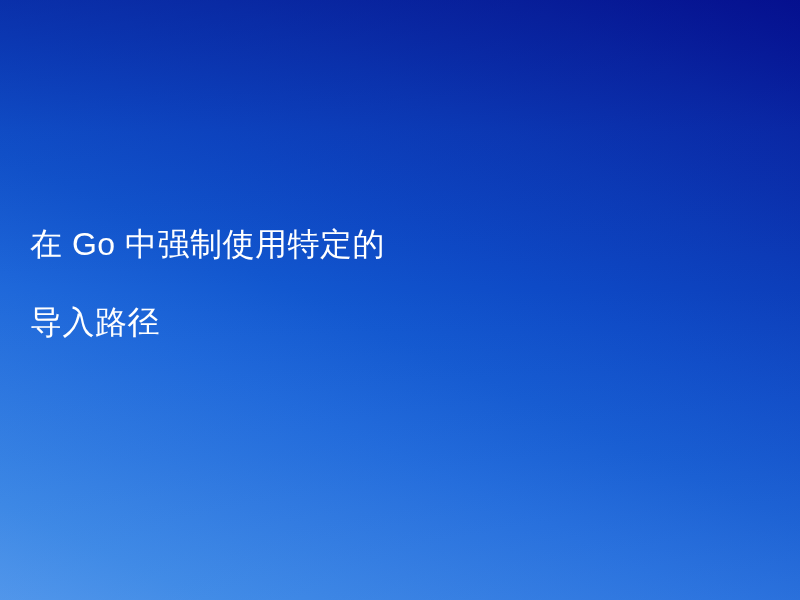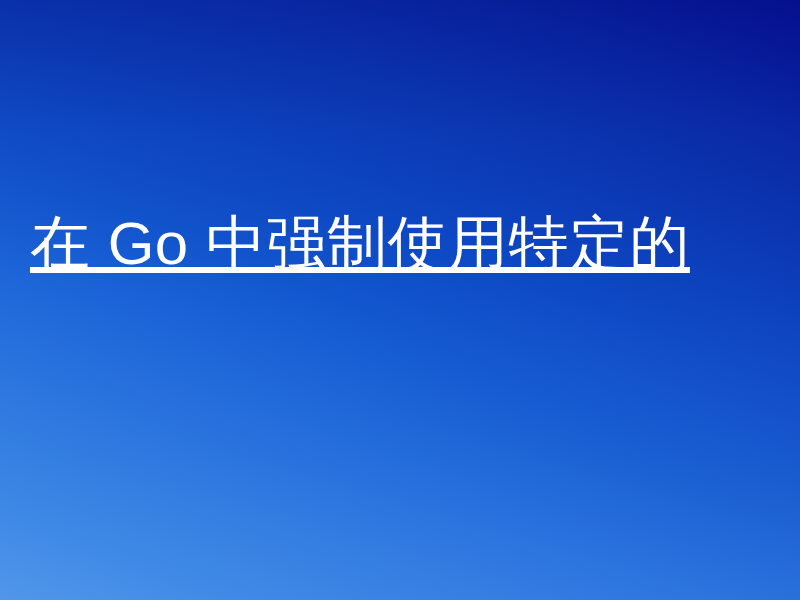--- a/index.html
+++ b/index.html
@@ -46,31 +46,31 @@
   .title-block {
     position: absolute;
     left: 30px;
     top: 205px;
     width: 716px;
     z-index: 2;
   }
 
   .title-line {
     font-family: "Liberation Sans", "DejaVu Sans", sans-serif;
-    font-size: 60px;
+    font-size: 32px;
     line-height: 78px;
     font-weight: 400;
     color: #ffffff;
     letter-spacing: 0.5px;
     white-space: pre;
-    text-decoration: underline;
   }
 </style>
 </head>
 <body>
 
 <div class="slide">
 
   <div class="title-block">
     <div class="title-line">在 Go 中强制使用特定的</div>
+    <div class="title-line">导入路径</div>
   </div>
 
 </div>
 
 </body></html>

